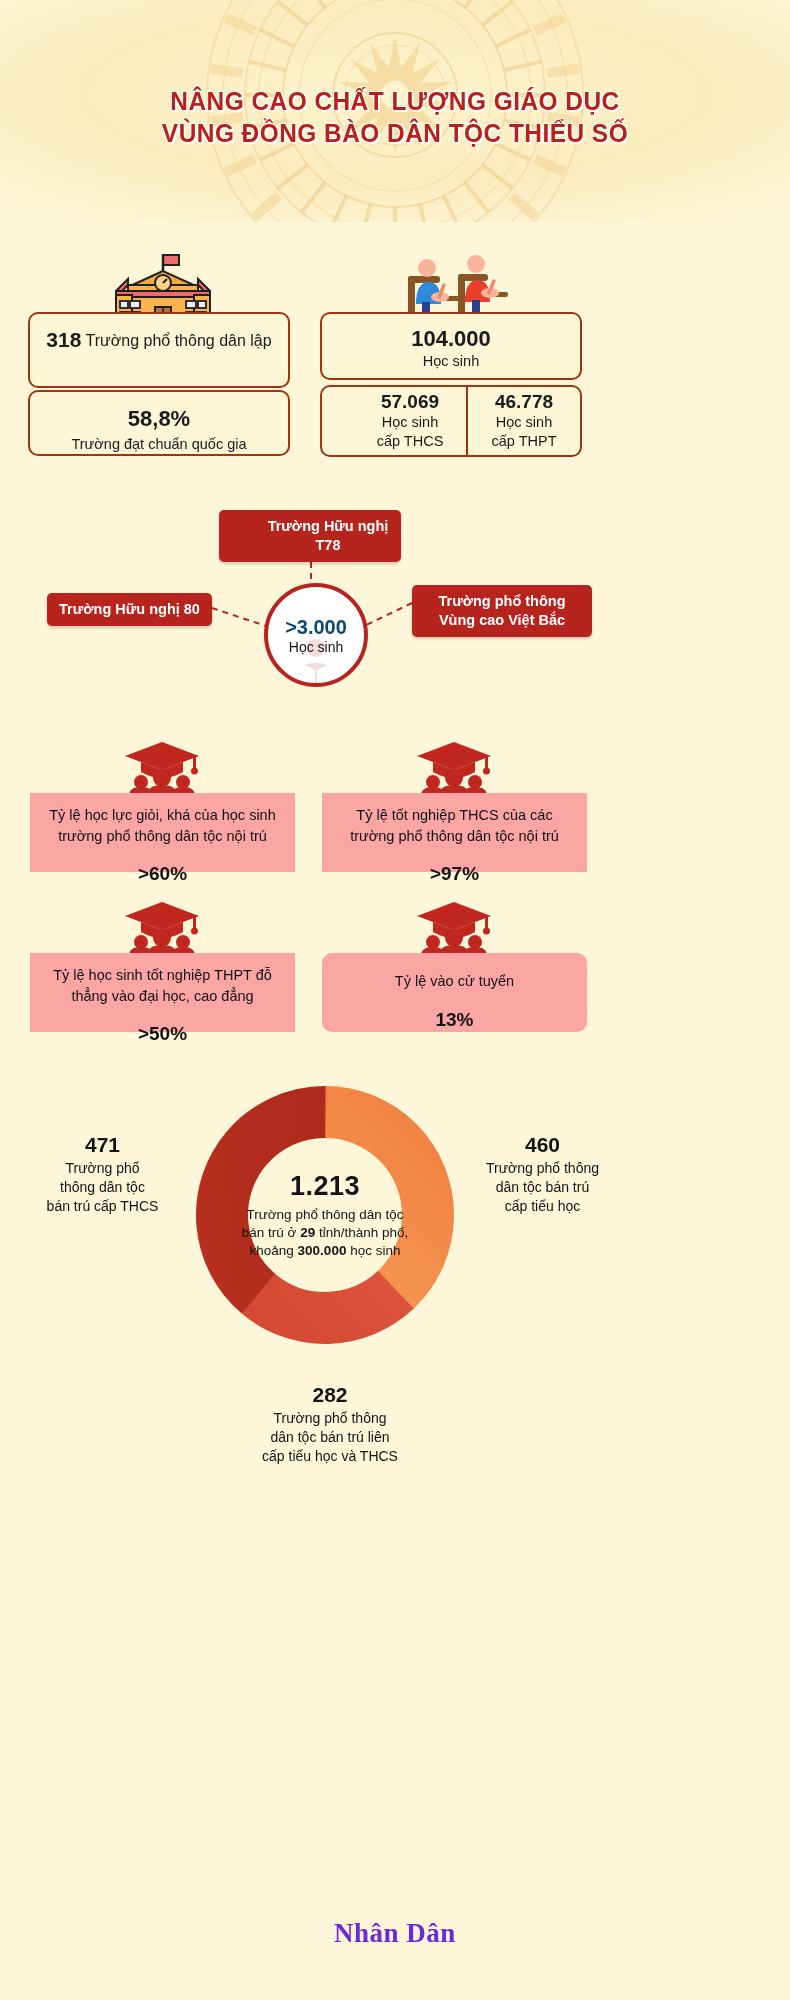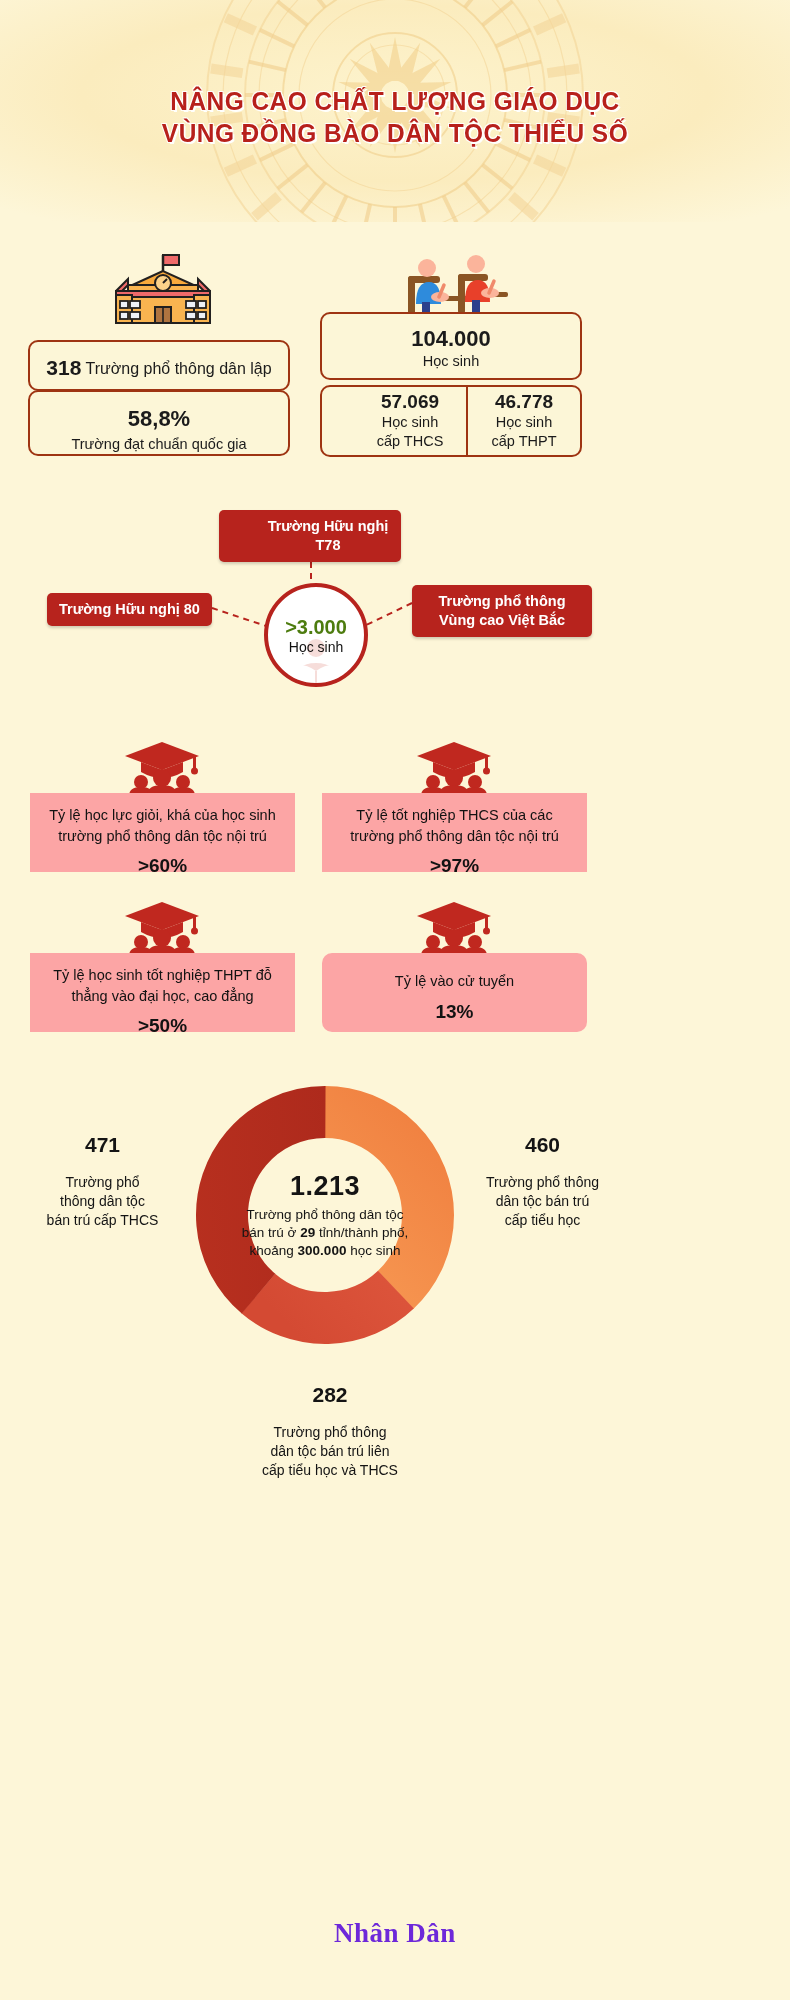--- a/index.html
+++ b/index.html
@@ -40,21 +40,21 @@
   .students-icon { position:absolute; left:400px; top:252px; }
 
   .outline-box {
     position:absolute;
     border: 2px solid #9e3412;
     border-radius: 10px;
     background: #fcf6d7;
     text-align:center;
     color:#1b1b1b;
   }
-  .ob1 { left:28px; top:312px; width:262px; height:51px; padding-top:11px; font-size:16px; line-height:1.45;margin-top:28px; }
+  .ob1 { left:28px; top:312px; width:262px; height:76px; padding-top:11px; font-size:16px; line-height:1.45; }
   .ob2 { left:28px; top:390px; width:262px; height:66px; padding-top:12px; font-size:16px; line-height:1.4; }
   .ob3 { left:320px; top:312px; width:262px; height:68px; padding-top:12px; }
   .ob4 { left:320px; top:385px; width:262px; height:72px; padding-top:0; display:flex; }
   .ob4 .half { flex:1; display:flex; flex-direction:column; justify-content:center; align-items:center; }
   .ob4 .half.left { border-right:2px solid #9e3412;margin-left:32px; }
   .big-n { font-weight:bold; font-size:22px; }
   .big-n-sm { font-weight:bold; font-size:19px; }
   .sub-n { font-size:14.5px; line-height:1.3; }
   .inline-n { font-weight:bold; font-size:21px; vertical-align:-1px; }
   .ob1 .t, .ob2 .t { font-size:16px; }
@@ -74,33 +74,33 @@
   .tag-left { left:47px; top:593px; width:165px; }
   .tag-right { left:412px; top:585px; width:180px; }
   .circle-node {
     position:absolute; left:264px; top:583px;
     width:104px; height:104px; border-radius:50%;
     border:4px solid #b7231d;
     background:#fff;
     display:flex; flex-direction:column; align-items:center; justify-content:center;
     overflow:hidden;
   }
-  .circle-node .cn-num { font-weight:bold; font-size:20px; color:#4d7c0f; position:relative; z-index:2;}
+  .circle-node .cn-num { font-weight:bold; font-size:20px; color:#0c4a6e; position:relative; z-index:2;}
   .circle-node .cn-lab { font-size:14px; color:#111; position:relative; z-index:2;}
   .cn-watermark { position:absolute; left:50%; top:52px; transform:translateX(-50%); opacity:.30; z-index:1;}
   .dash { position:absolute; }
   .gbox {
     position:absolute;
     background:#fca5a5;
     text-align:center;
     padding:12px 10px 14px;
     color:#121212;
   }
   .gbox .gt { font-size:14.5px; line-height:1.42; }
-  .gbox .gv { font-weight:bold; font-size:19px; margin-top:9px; }
+  .gbox .gv { font-weight:bold; font-size:19px; margin-top:17px; }
   .g1 { left:30px; top:793px; width:265px; height:79px; }
   .g2 { left:322px; top:793px; width:265px; height:79px; }
   .g3 { left:30px; top:953px; width:265px; height:79px; }
   .g4 { left:322px; top:953px; width:265px; height:79px;border-radius:10px; }
   .capicon { position:absolute; }
   .c1 { left:123px; top:740px; }
   .c2 { left:415px; top:740px; }
   .c3 { left:123px; top:900px; }
   .c4 { left:415px; top:900px; }
 
@@ -109,21 +109,21 @@
   .donut-center {
     position:absolute; left:50%; top:50%; transform:translate(-50%,-50%);
     width:168px; text-align:center; color:#141414;
   }
   .donut-center .dc-num { font-weight:bold; font-size:27px; letter-spacing:.5px; }
   .donut-center .dc-txt { font-size:13.5px; line-height:1.33; margin-top:4px; }
   .donut-center .dc-txt b { font-weight:bold; }
 
   .dlabel { position:absolute; text-align:center; color:#141414; }
   .dlabel .dl-num { font-weight:bold; font-size:21px; }
-  .dlabel .dl-txt { font-size:14px; line-height:1.35; margin-top:16px; }
+  .dlabel .dl-txt { font-size:14px; line-height:1.35; margin-top:2px; }
   .dl-left  { left:20px;  top:1133px; width:165px; }
   .dl-right { left:455px; top:1133px; width:175px; }
   .dl-bottom{ left:195px; top:1383px; width:270px; }
 
   
   .footer { position:absolute; left:0; right:0; top:1918px; text-align:center; }
   .footer .fl {
     color:#6d28d9; font-weight:bold; font-size:27px;
     font-family:"Liberation Serif", serif;
     letter-spacing:.5px;

